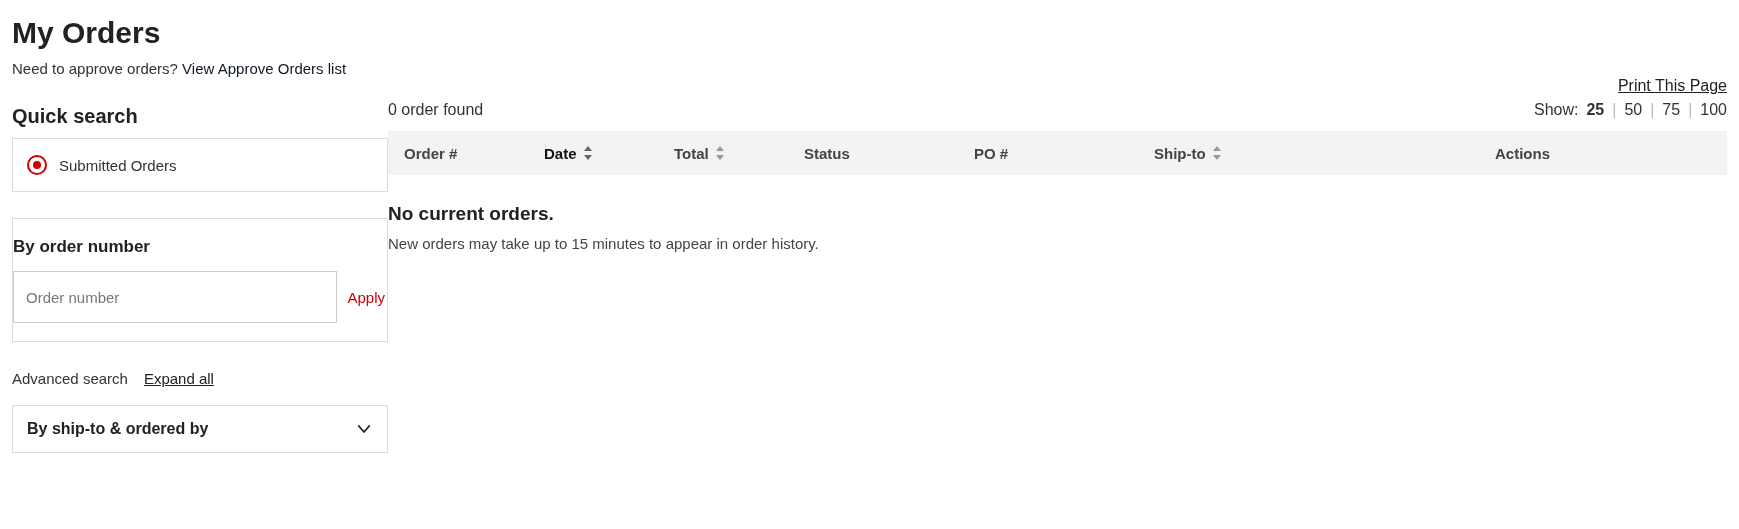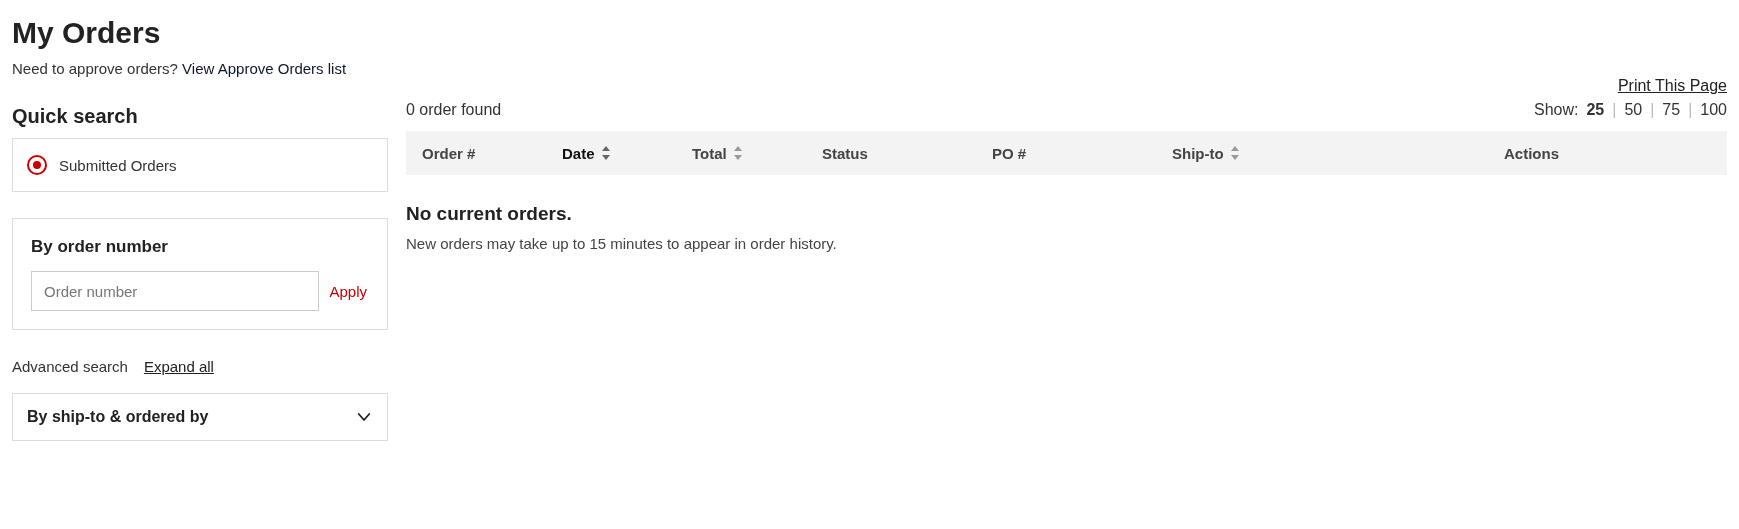--- a/index.html
+++ b/index.html
@@ -50,21 +50,20 @@
   }
   .print-link {
     font-size: 16px;
     text-decoration: underline;
     color: #222;
     cursor: pointer;
   }
   .two-col {
     display: flex;
     align-items: flex-start;
-    gap: 18px;
   }
   
   .left {
     width: 376px;
     flex: 0 0 376px;
   }
   .section-heading {
     font-size: 20px;
     font-weight: 700;
     margin: 4px 0 10px 0;
@@ -102,32 +101,32 @@
     background: #cc0000;
     border-radius: 50%;
   }
   .card-title {
     font-size: 17px;
     font-weight: 700;
     color: #222;
     margin-bottom: 14px;
   }
   .order-num-card {
-    padding: 18px 18px;
+    padding: 18px 0;
     margin-top: 26px;
   }
   .input-apply-row {
     display: flex;
     align-items: center;
     gap: 8px;
   }
   .text-input {
     flex: 1;
     border: 1px solid #cccccc;
-    height: 40px;
+    height: 52px;
     padding: 0 12px;
     font-size: 15px;
     color: #333;
     box-sizing: border-box;
   }
   .text-input::placeholder { color: #777; }
   .apply-link {
     color: #cc0000;
     font-size: 15px;
     cursor: pointer;

